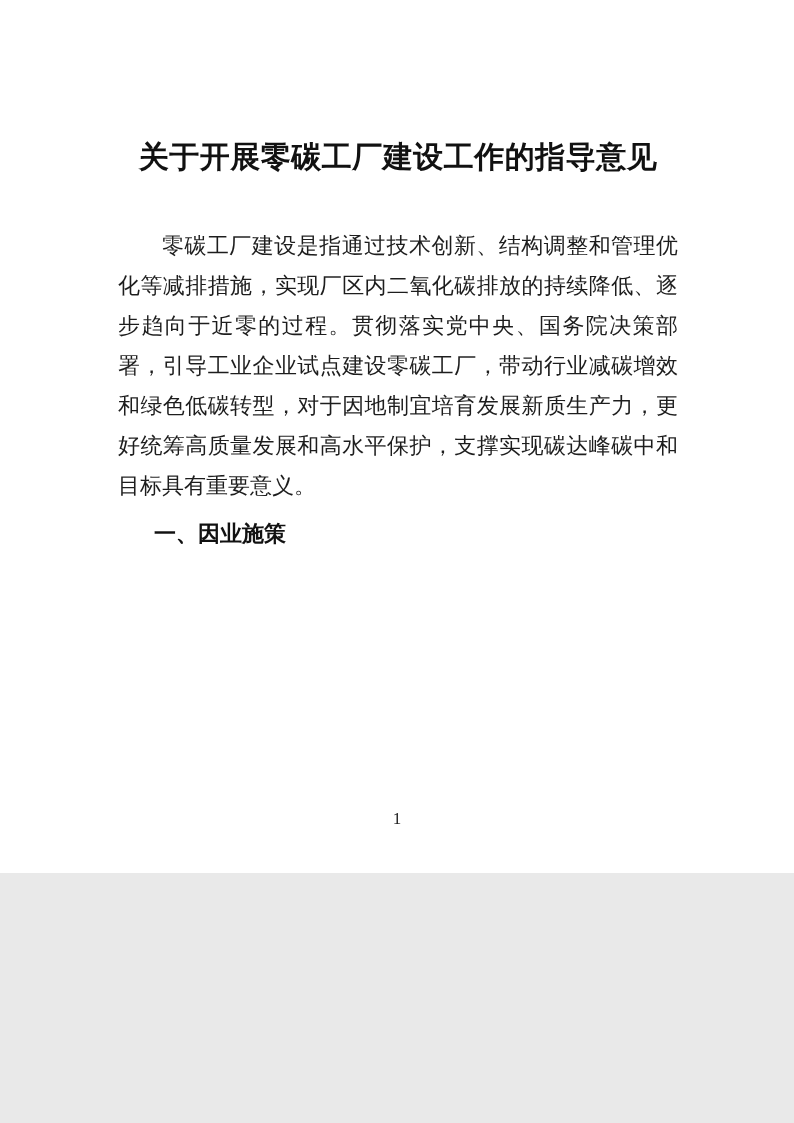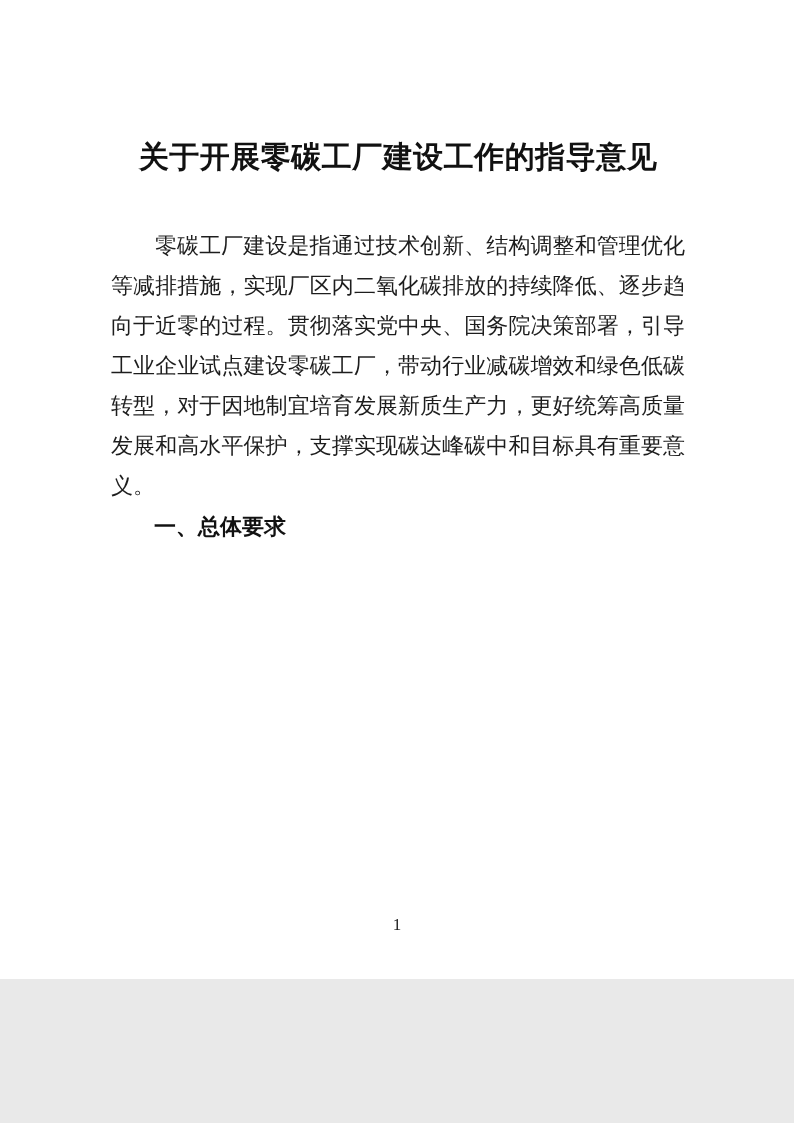--- a/index.html
+++ b/index.html
@@ -3,21 +3,21 @@
 <meta charset="utf-8">
 <style>
   html, body {
     margin: 0;
     padding: 0;
     background: #e9e9e9;
   }
   .page {
     position: relative;
     width: 794px;
-    height: 979px;
+    height: 873px;
     margin: 0 auto;
     background: #ffffff;
     box-sizing: border-box;
     padding: 134px 108px 0 110px;
     overflow: hidden;
     color: #1d1d1d;
   }
   .doc-title {
     margin: 0;
     font-family: "Liberation Serif", "DejaVu Serif", serif;
@@ -29,21 +29,21 @@
     color: #111111;
   }
   .doc-body {
     margin-top: 46px;
     font-family: "Liberation Serif", "DejaVu Serif", serif;
     font-size: 22px;
     line-height: 40px;
     text-align: justify;
   }
   .para {
-    margin: 1px;
+    margin: 8px;
     text-indent: 2em;
   }
   .section-heading {
     margin: 0;
     font-family: "Liberation Sans", "DejaVu Sans", sans-serif;
     font-weight: bold;
     font-size: 22px;
     line-height: 40px;
     text-indent: 2em;
     color: #111111;
@@ -60,17 +60,17 @@
   }
 </style>
 </head>
 <body>
 
 <div class="page">
   <h1 class="doc-title">关于开展零碳工厂建设工作的指导意见</h1>
 
   <div class="doc-body">
     <p class="para">零碳工厂建设是指通过技术创新、结构调整和管理优化等减排措施，实现厂区内二氧化碳排放的持续降低、逐步趋向于近零的过程。贯彻落实党中央、国务院决策部署，引导工业企业试点建设零碳工厂，带动行业减碳增效和绿色低碳转型，对于因地制宜培育发展新质生产力，更好统筹高质量发展和高水平保护，支撑实现碳达峰碳中和目标具有重要意义。</p>
-    <h2 class="section-heading">一、总体要求</h2>
+    <h2 class="section-heading">一、因业施策</h2>
   </div>
 
   <div class="page-number">1</div>
 </div>
 
 </body></html>

